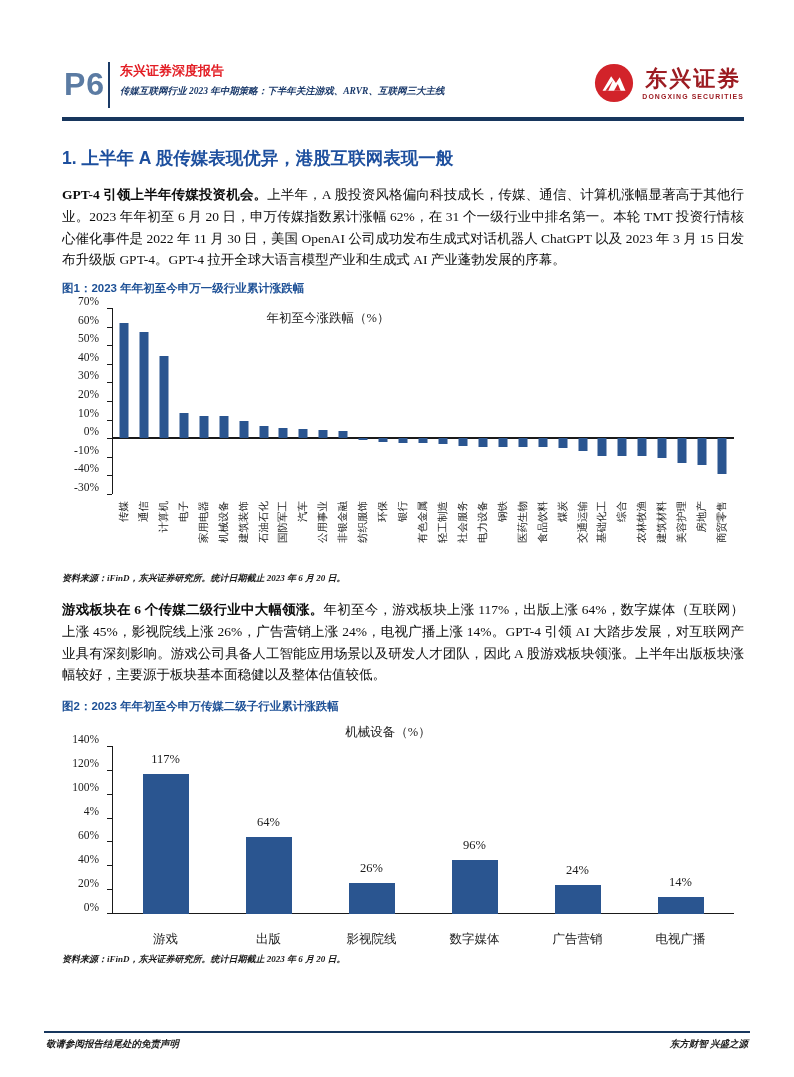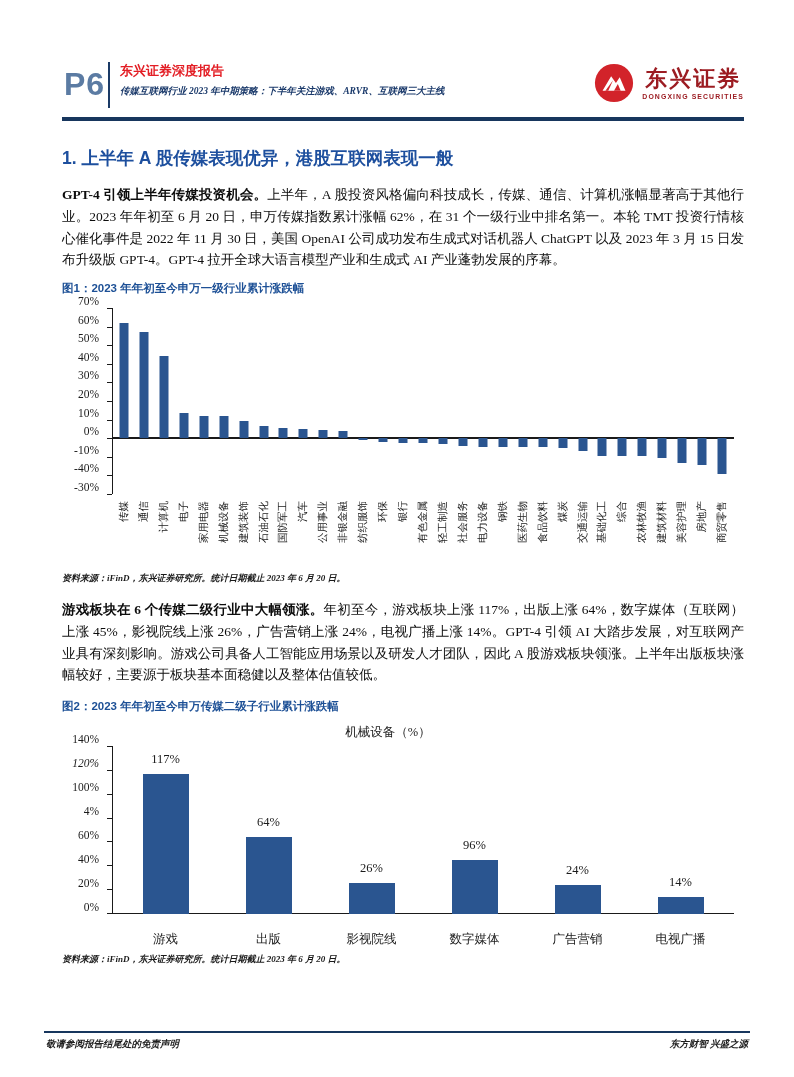--- a/index.html
+++ b/index.html
@@ -108,20 +108,21 @@
     </div>
   </div>
   <div class="hr-top"></div>
 
   <div class="sec-title">1. 上半年 A 股传媒表现优异，港股互联网表现一般</div>
 
   <div class="para" id="para1"><b>GPT-4 引领上半年传媒投资机会。</b><span>上半年，A 股投资风格偏向科技成长，传媒、通信、计算机涨幅显著高于其他行业。2023 年年初至 6 月 20 日，申万传媒指数累计涨幅 62%，在 31 个一级行业中排名第一。本轮 TMT 投资行情核心催化事件是 2022 年 11 月 30 日，美国 OpenAI 公司成功发布生成式对话机器人 ChatGPT 以及 2023 年 3 月 15 日发布升级版 GPT-4。GPT-4 拉开全球大语言模型产业和生成式 AI 产业蓬勃发展的序幕。</span></div>
 
   <div class="fig-caption" id="cap1">图1：2023 年年初至今申万一级行业累计涨跌幅</div>
   <div class="chart" id="chart1">
+    <div class="chart-title">年初至今涨跌幅（%）</div>
     <div class="chart-ylabels">
         <div class="ytick-label" style="top: calc(0% + 0px); margin-top: -7px;">70%</div>
         <div class="ytick-label" style="top: calc(10% + 0px); margin-top: -7px;">60%</div>
         <div class="ytick-label" style="top: calc(20% + 0px); margin-top: -7px;">50%</div>
         <div class="ytick-label" style="top: calc(30% + 0px); margin-top: -7px;">40%</div>
         <div class="ytick-label" style="top: calc(40% + 0px); margin-top: -7px;">30%</div>
         <div class="ytick-label" style="top: calc(50% + 0px); margin-top: -7px;">20%</div>
         <div class="ytick-label" style="top: calc(60% + 0px); margin-top: -7px;">10%</div>
         <div class="ytick-label" style="top: calc(70% + 0px); margin-top: -7px;">0%</div>
         <div class="ytick-label" style="top: calc(80% + 0px); margin-top: -7px;">-10%</div>
@@ -335,21 +336,21 @@
   </div>
   <div class="source" id="src1">资料来源：iFinD，东兴证券研究所。统计日期截止 2023 年 6 月 20 日。</div>
 
   <div class="para" id="para2"><b>游戏板块在 6 个传媒二级行业中大幅领涨。</b><span>年初至今，游戏板块上涨 117%，出版上涨 64%，数字媒体（互联网）上涨 45%，影视院线上涨 26%，广告营销上涨 24%，电视广播上涨 14%。GPT-4 引领 AI 大踏步发展，对互联网产业具有深刻影响。游戏公司具备人工智能应用场景以及研发人才团队，因此 A 股游戏板块领涨。上半年出版板块涨幅较好，主要源于板块基本面稳健以及整体估值较低。</span></div>
 
   <div class="fig-caption" id="cap2">图2：2023 年年初至今申万传媒二级子行业累计涨跌幅</div>
   <div class="chart" id="chart2">
     <div class="chart-title">机械设备（%）</div>
     <div class="chart-ylabels">
         <div class="ytick-label" style="top: calc(0% + 0px); margin-top: -7px;">140%</div>
-        <div class="ytick-label" style="top: calc(14.2857% + 0px); margin-top: -7px; font-style: italic;">120%</div>
+        <div class="ytick-label" style="top: calc(14.2857% + 0px); margin-top: -7px;">120%</div>
         <div class="ytick-label" style="top: calc(28.5714% + 0px); margin-top: -7px;">100%</div>
         <div class="ytick-label" style="top: calc(42.8571% + 0px); margin-top: -7px;">4%</div>
         <div class="ytick-label" style="top: calc(57.1429% + 0px); margin-top: -7px;">60%</div>
         <div class="ytick-label" style="top: calc(71.4286% + 0px); margin-top: -7px;">40%</div>
         <div class="ytick-label" style="top: calc(85.7143% + 0px); margin-top: -7px;">20%</div>
         <div class="ytick-label" style="top: calc(100% + 0px); margin-top: -7px;">0%</div>
       </div>
     <div class="chart-plot">
         <div class="ytick-mark" style="top: 0%;"></div>
         <div class="ytick-mark" style="top: 14.2857%;"></div>

